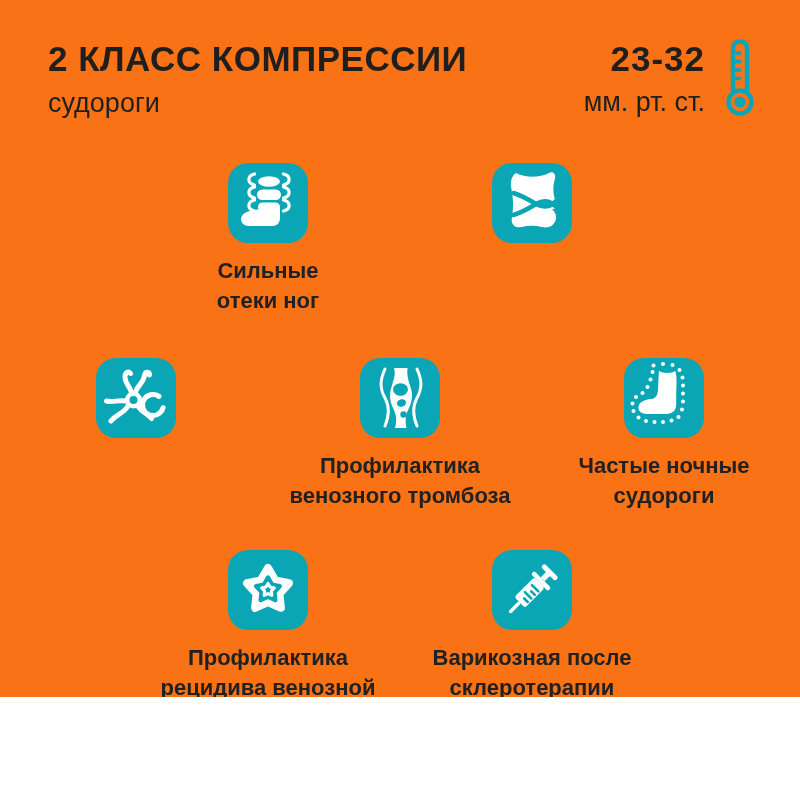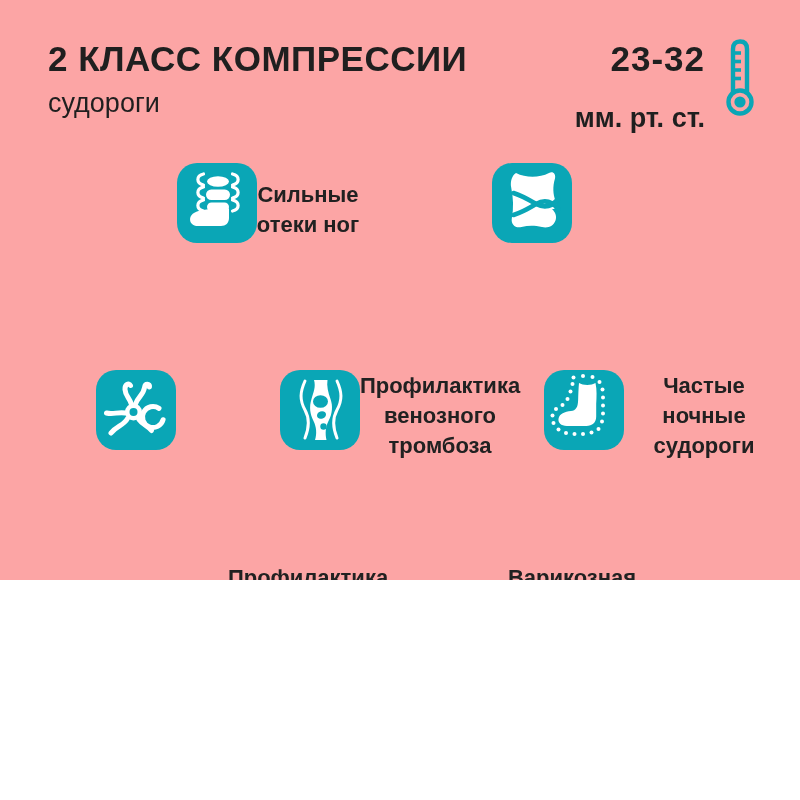--- a/index.html
+++ b/index.html
@@ -1,36 +1,36 @@
 <!DOCTYPE html>
 <html><head>
 <meta charset="utf-8">
 <style>
   html,body { margin:0; padding:0; background:#fff; }
   .canvas {
-    position:relative; width:800px; height:580px; background:#fca5a5;
+    position:relative; width:800px; height:697px; background:#f97316;
     font-family:"Liberation Sans","DejaVu Sans",sans-serif; color:#1f1f1f;
     overflow:hidden;
   }
   
   .header { position:absolute; top:40px; left:48px; right:40px;
             display:flex; justify-content:space-between; align-items:flex-start; }
   .title { font-size:35px; font-weight:700; letter-spacing:0.5px; line-height:1.1; white-space:nowrap; }
   .subtitle { font-size:27px; font-weight:400; margin-top:9px; }
   .header-right { display:flex; align-items:flex-start; gap:15px; }
   .pressure { text-align:right; }
   .pressure-value { font-size:35px; font-weight:700; letter-spacing:1px; line-height:1.1; }
-  .pressure-unit { font-size:27px; font-weight:700; margin-top:24px; white-space:nowrap; }
+  .pressure-unit { font-size:27px; font-weight:400; margin-top:8px; white-space:nowrap; }
   .thermo { display:block; margin-top:-4px; }
   
   .row { position:absolute; left:0; width:800px; display:flex; justify-content:center; gap:24px; }
   .row1 { top:163px; }
   .row2 { top:358px; }
   .row3 { top:550px; }
-  .item { width:240px; display:flex; flex-direction:row; align-items:center;justify-content:center; }
+  .item { width:240px; display:flex; flex-direction:column; align-items:center; }
   .tile { width:80px; height:80px; background:#0aa6b6; border-radius:20px;
           display:flex; align-items:center; justify-content:center; flex:none; }
   .tile svg { display:block; width:80px; height:80px; }
   .label { margin-top:13px; font-size:22px; line-height:30px; font-weight:700;
            text-align:center; white-space:pre-line; color:#212121; }
 </style>
 </head>
 <body>
 
 <div class="canvas">

